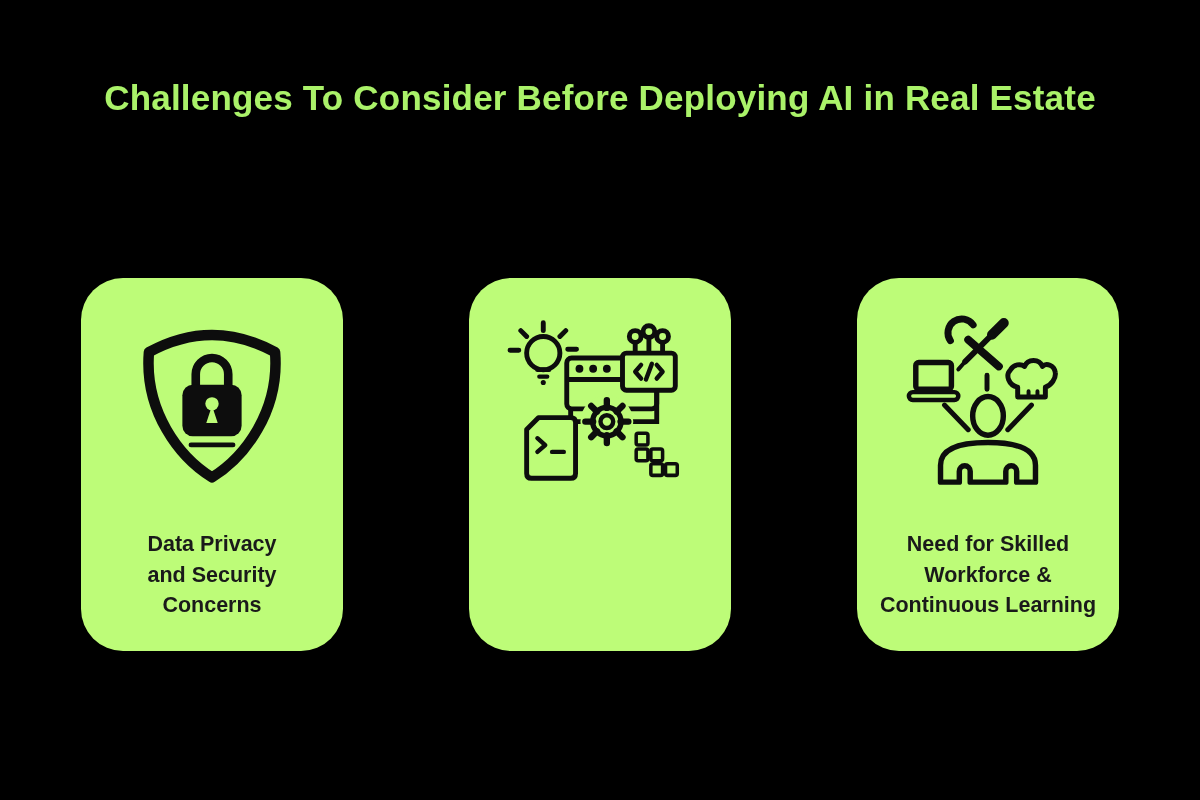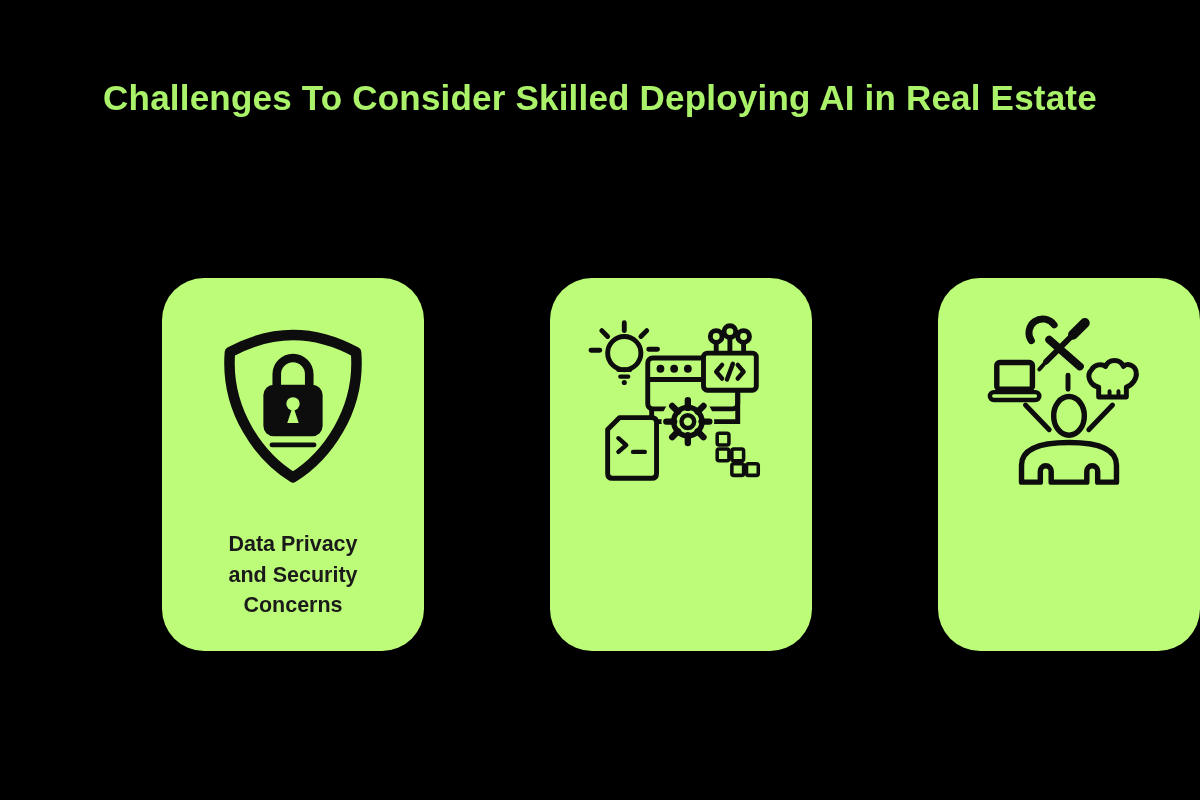--- a/index.html
+++ b/index.html
@@ -22,21 +22,21 @@
     margin:0;
     padding-top:78px;
     text-align:center;
     font-size:35px;
     font-weight:700;
     letter-spacing:0.2px;
     color:var(--title-green);
   }
   .cards{
     display:flex;
-    justify-content:flex-end;
+    justify-content:center;
     gap:126px;
     margin-top:160px;
   }
   .card{
     width:262px;height:373px;
     background:var(--card-green);
     border-radius:42px;
     display:flex;flex-direction:column;
     align-items:center;
     justify-content:space-between;
@@ -54,21 +54,21 @@
     line-height:1.42;
     white-space:pre-line;
   }
   svg .st{stroke:var(--ink);fill:none;}
   svg .fl{fill:var(--ink);stroke:none;}
   svg .green{fill:var(--card-green);}
 </style>
 </head>
 <body>
 
-<h1 class="title">Challenges To Consider Skilled Deploying AI in Real Estate</h1>
+<h1 class="title">Challenges To Consider Before Deploying AI in Real Estate</h1>
 
 <div class="cards">
 
   <div class="card">
     <div class="icon-wrap">
       <svg width="158" height="172" viewBox="0 0 160 180" aria-hidden="true">
         <path class="st" d="M14 40 Q80 4 146 40 C151 102 114 150 80 171 C46 150 9 102 14 40 Z" stroke-width="11" stroke-linejoin="round"></path>
         <path class="st" d="M63 77 V63 A17 17 0 0 1 97 63 V77" stroke-width="9"></path>
         <rect class="fl" x="49" y="74" width="62" height="54" rx="11"></rect>
         <circle class="green" cx="80" cy="94" r="7"></circle>
@@ -142,15 +142,18 @@
 
         <path class="st" d="M130 84 V74 C121 72 117 62 123 56 C126 51 133 50 137 53 C140 45 152 45 155 53 C159 49 167 52 168 59 C169 65 164 72 158 74 V84 Z" stroke-width="5" stroke-linejoin="round"></path>
         <path class="st" d="M141 84 V78 M150 84 V78" stroke-width="4" stroke-linecap="round"></path>
 
         <path class="st" d="M99 62 V76 M56 92 L80 117 M144 92 L120 117" stroke-width="5" stroke-linecap="round"></path>
 
         <ellipse class="st" cx="100" cy="103" rx="15.5" ry="19.5" stroke-width="5.5"></ellipse>
         <path class="st" d="M52 170 V153 C52 137 70 130 100 130 C130 130 148 137 148 153 V170 H129 V159 A5.5 5.5 0 0 0 118 159 V170 H82 V159 A5.5 5.5 0 0 0 71 159 V170 Z" stroke-width="5.5" stroke-linejoin="round"></path>
       </svg>
     </div>
+    <div class="card-label">Need for Skilled
+Workforce &amp;
+Continuous Learning</div>
   </div>
 
 </div>
 
 </body></html>

